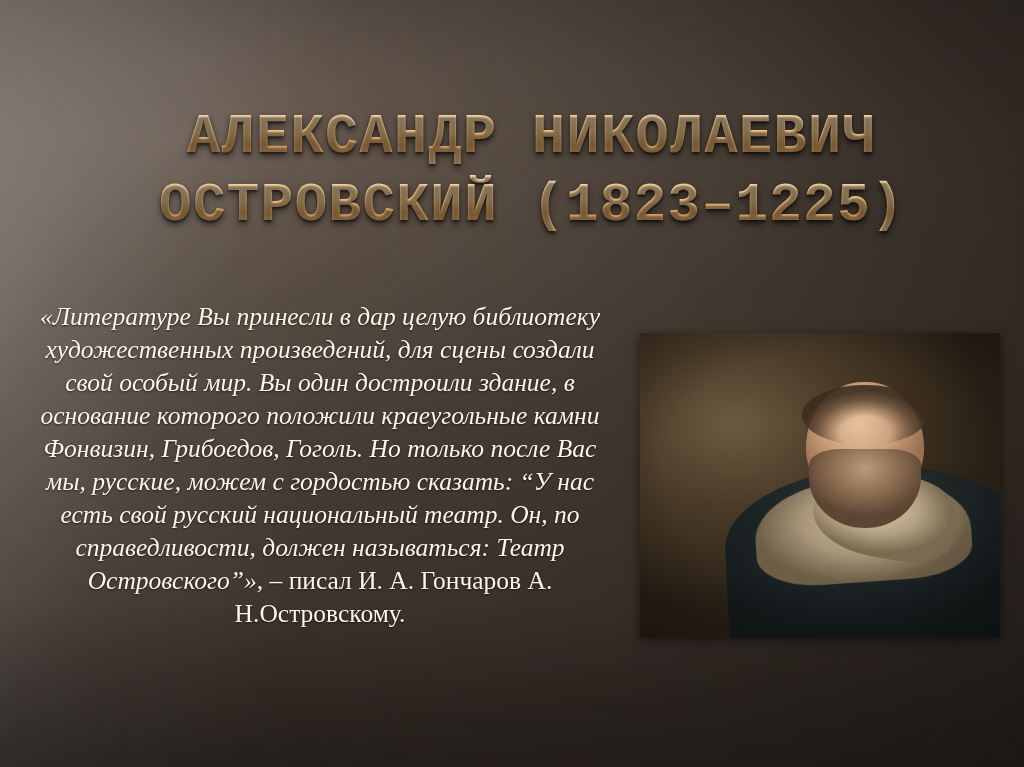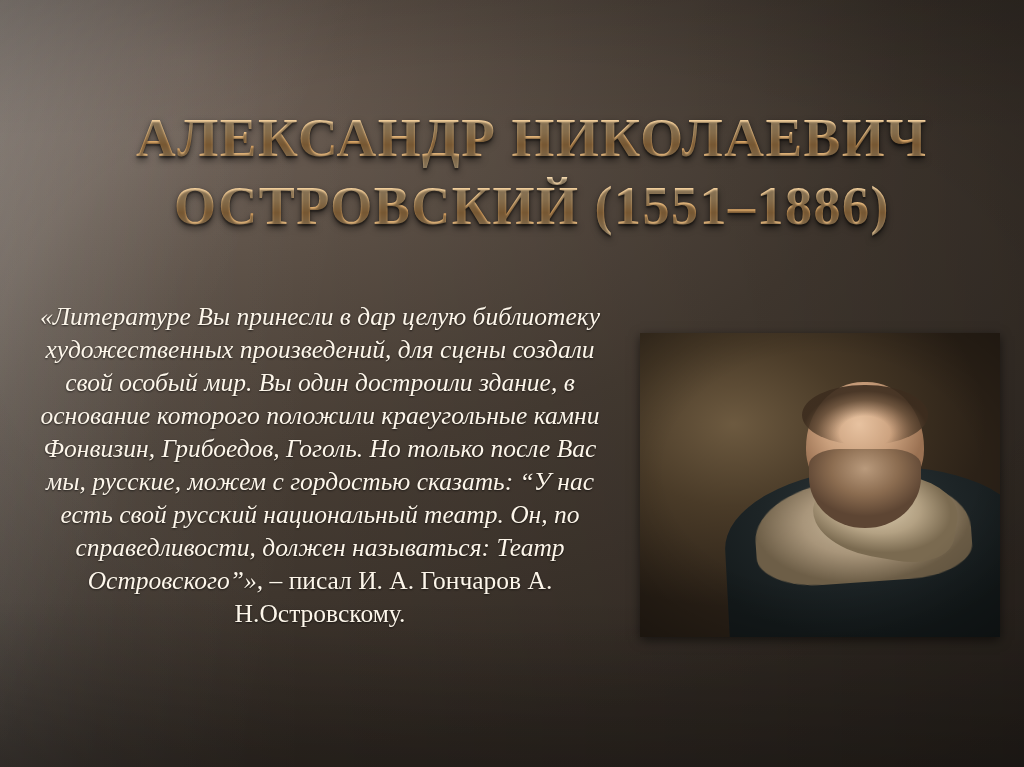--- a/index.html
+++ b/index.html
@@ -45,21 +45,21 @@
   .title-block {
     position: absolute;
     top: 104px;
     left: 0;
     width: 1024px;
     text-align: center;
     z-index: 3;
   }
   .title-line {
     display: block;
-    font-family: Liberation Serif, serif;
+    font-family: Liberation Mono, monospace;
     font-weight: bold;
     font-size: 55px;
     line-height: 68px;
     letter-spacing: 1.5px;
     color: #f3c98a;
     background: linear-gradient(180deg, #fbe3bb 0%, #f0c488 42%, #d79f5d 60%, #f7dcae 100%);
     -webkit-background-clip: text;
     background-clip: text;
     -webkit-text-fill-color: transparent;
     text-shadow: 0 2px 2px rgba(0,0,0,0.45);
@@ -177,21 +177,21 @@
     background: radial-gradient(90% 80% at 50% 45%, rgba(0,0,0,0) 48%, rgba(0,0,0,0.45) 100%);
   }
 </style>
 </head>
 <body>
 
 <div id="slide">
 
   <div class="title-block">
     <span class="title-line line1">АЛЕКСАНДР НИКОЛАЕВИЧ</span>
-    <span class="title-line line2">ОСТРОВСКИЙ (1551–1886)</span>
+    <span class="title-line line2">ОСТРОВСКИЙ (1823–1225)</span>
   </div>
 
   <div class="quote">
     <span>«Литературе Вы принесли в дар целую библиотеку художественных произведений, для сцены создали свой особый мир. Вы один достроили здание, в основание которого положили краеугольные камни Фонвизин, Грибоедов, Гоголь. Но только после Вас мы, русские, можем с гордостью сказать: “У нас есть свой русский национальный театр. Он, по справедливости, должен называться: Театр Островского”»,</span><span class="tail"> – писал И. А. Гончаров А. Н.Островскому.</span>
   </div>
 
   <div class="portrait">
     <div class="p-bg"></div>
     <div class="coat"></div>
     <div class="fur"></div>

